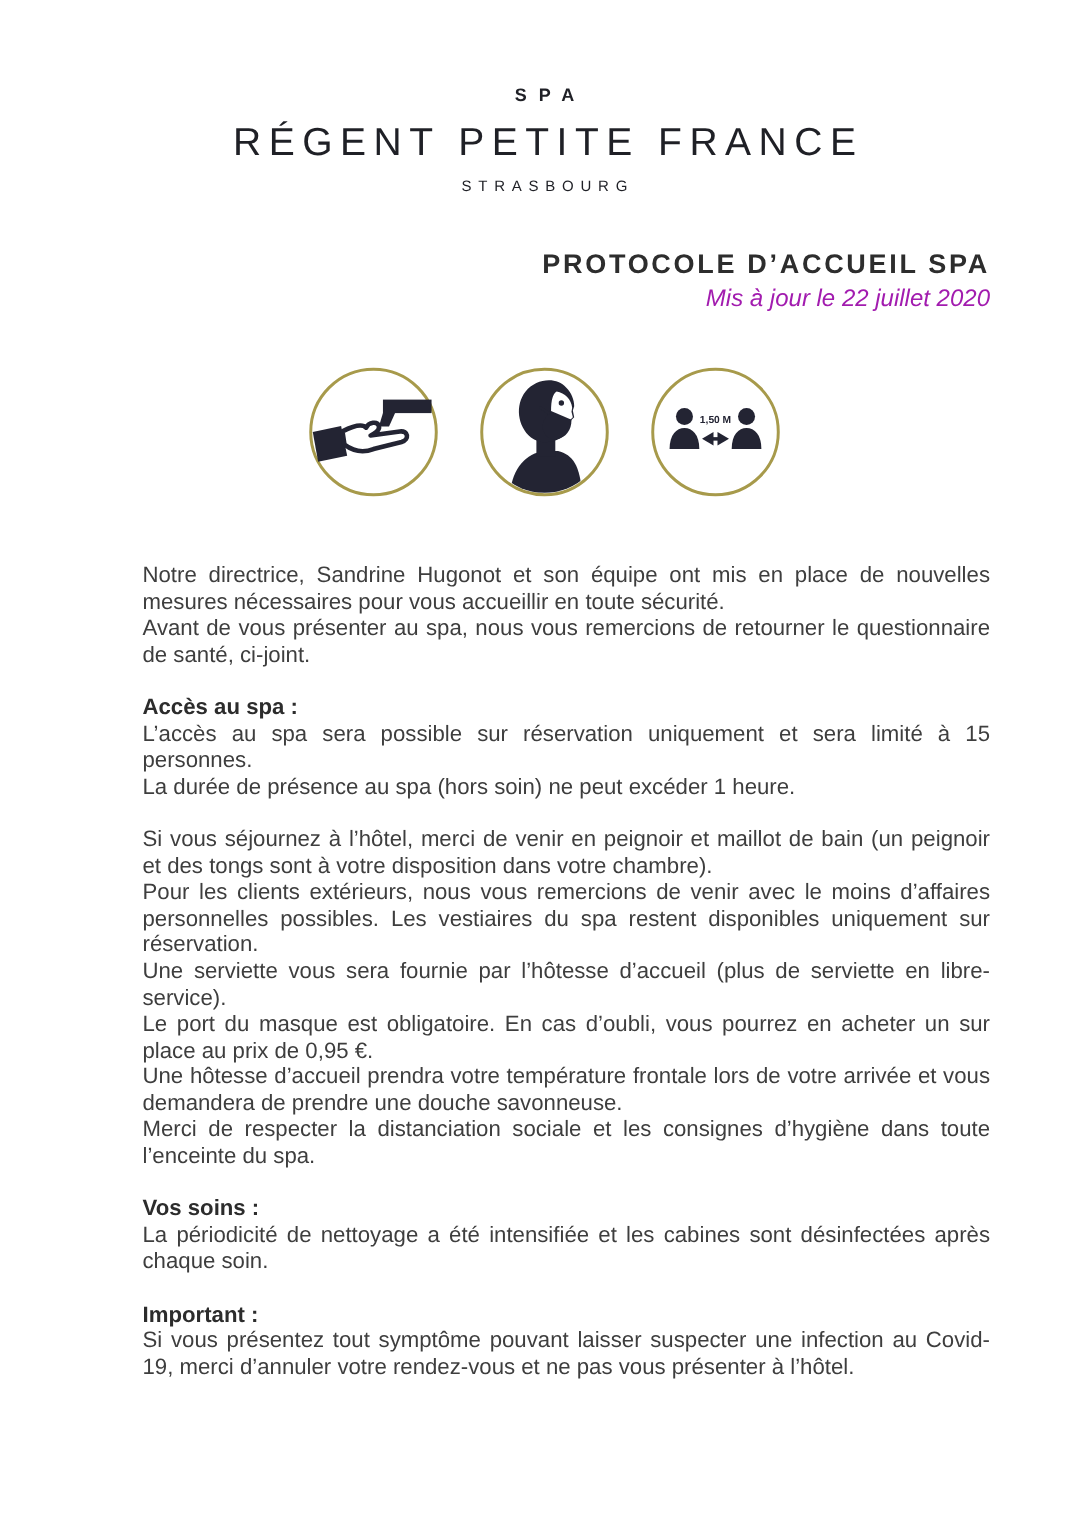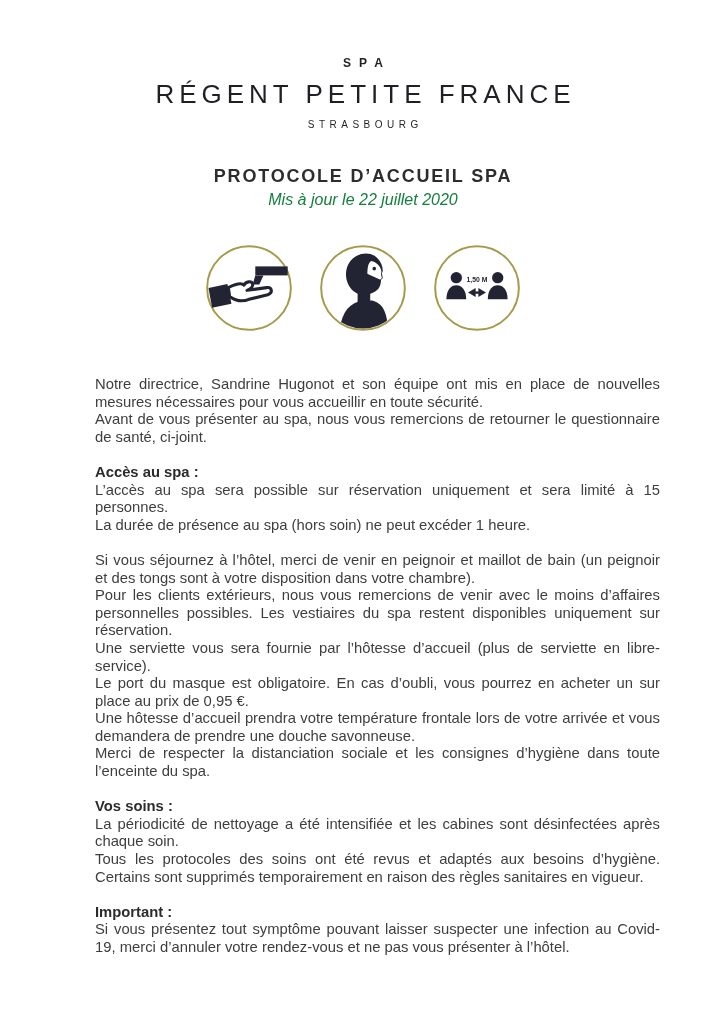--- a/index.html
+++ b/index.html
@@ -32,31 +32,31 @@
     white-space: nowrap;
   }
   .logo-city {
     margin-top: 9px;
     font-size: 10px;
     font-weight: 400;
     letter-spacing: 4.5px;
     text-indent: 4.5px;
   }
   
-  .doc-title { text-align: center; margin-top: 36px; color: #2d2d2d; }
+  .doc-title { text-align: right; margin-top: 36px; color: #2d2d2d; }
   .doc-title h1 {
     font-size: 18px;
     font-weight: 700;
     letter-spacing: 1.8px;
   }
   .doc-subtitle {
     margin-top: 4px;
     font-style: italic;
     font-size: 16px;
-    color: #15803d;
+    color: #a21caf;
   }
   
   .icon-row {
     margin-top: 34px;
     display: flex;
     justify-content: center;
     gap: 24px;
   }
   .icon-circle { width: 90px; height: 90px; display: block; }
   
@@ -166,21 +166,20 @@
           <p class="para">Le port du masque est obligatoire. En cas d’oubli, vous pourrez en acheter un sur place au prix de 0,95 €.</p>
           <p class="para">Une hôtesse d’accueil prendra votre température frontale lors de votre arrivée et vous demandera de prendre une douche savonneuse.</p>
           <p class="para">Merci de respecter la distanciation sociale et les consignes d’hygiène dans toute l’enceinte du spa.</p>
         </div>
   </section>
 
   <section class="section">
     <h2 class="section-heading">Vos soins :</h2>
     <div>
           <p class="para">La périodicité de nettoyage a été intensifiée et les cabines sont désinfectées après chaque soin.</p>
-          <p class="para">Tous les protocoles des soins ont été revus et adaptés aux besoins d’hygiène. Certains sont supprimés temporairement en raison des règles sanitaires en vigueur.</p>
         </div>
   </section>
 
   <section class="section">
     <h2 class="section-heading">Important :</h2>
     <div>
           <p class="para">Si vous présentez tout symptôme pouvant laisser suspecter une infection au Covid-19, merci d’annuler votre rendez-vous et ne pas vous présenter à l’hôtel.</p>
         </div>
   </section>
 </main>

